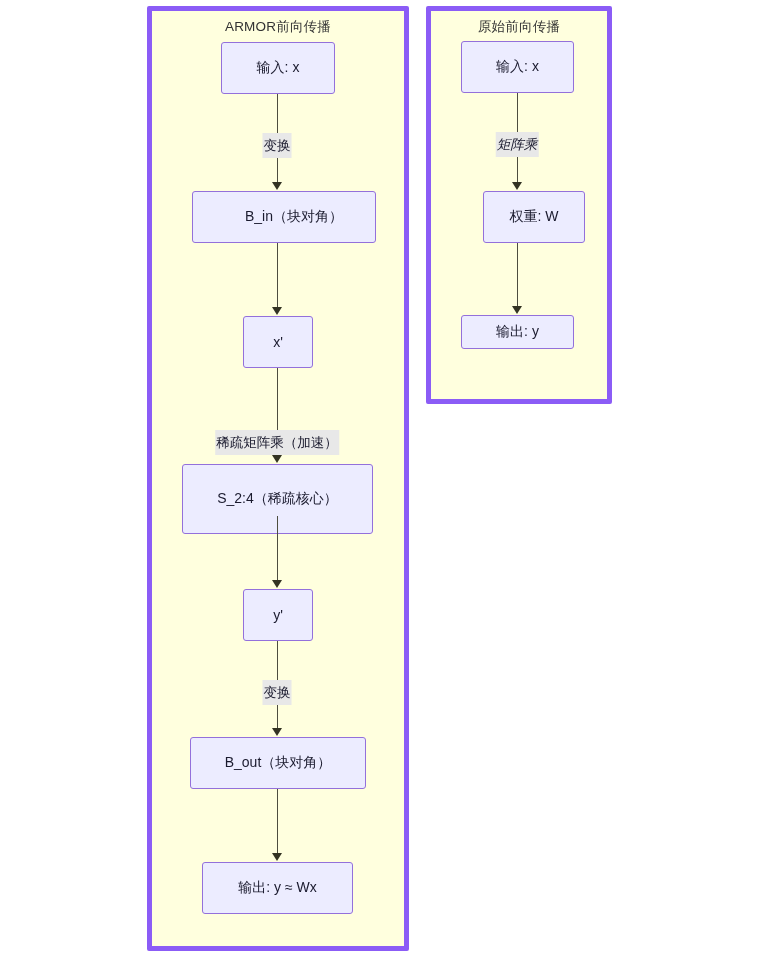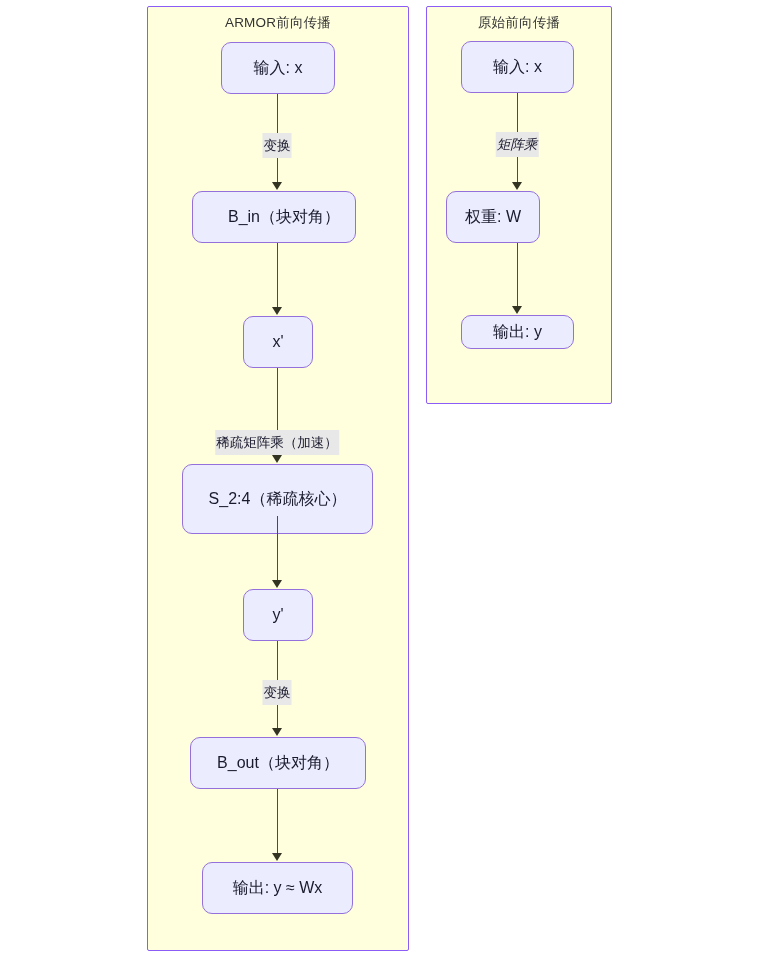--- a/index.html
+++ b/index.html
@@ -20,21 +20,21 @@
     left: 0;
     top: 0;
     width: 760px;
     height: 957px;
   }
 
   
   .subgraph {
     position: absolute;
     background: #ffffde;
-    border: 1px solid #8b5cf6;
+    border: 5px solid #8b5cf6;
     border-radius: 2px;
     box-sizing: border-box;
   }
   #subgraph-armor {
     left: 147px;
     top: 6px;
     width: 262px;
     height: 945px;
   }
   #subgraph-orig {
@@ -53,26 +53,26 @@
     color: #333333;
     letter-spacing: 0.2px;
     white-space: nowrap;
   }
 
   
   .node {
     position: absolute;
     background: #ececff;
     border: 1px solid #9370db;
-    border-radius: 10px;
+    border-radius: 3px;
     box-sizing: border-box;
     display: flex;
     align-items: center;
     justify-content: center;
-    font-size: 16px;
+    font-size: 14px;
     color: #1a1a2e;
     white-space: nowrap;
   }
 
   
   .edge-line {
     position: absolute;
     width: 1.4px;
     background: #4d4d3f;
   }
@@ -99,21 +99,21 @@
 <body>
 
 <div id="canvas">
 
   <div class="subgraph" id="subgraph-armor">
     <div class="subgraph-title">ARMOR前向传播</div>
   </div>
 
   <div class="node" style="left:221px; top:42px; width:114px; height:52px;">输入: x</div>
 
-  <div class="node" style="left:192px; top:191px; width:164px; height:52px;padding-left:20px;">B_in（块对角）</div>
+  <div class="node" style="left:192px; top:191px; width:184px; height:52px;padding-left:20px;">B_in（块对角）</div>
 
   <div class="node" style="left:243px; top:316px; width:70px; height:52px;">x'</div>
 
   <div class="node" style="left:182px; top:464px; width:191px; height:70px;">S_2:4（稀疏核心）</div>
 
   <div class="node" style="left:243px; top:589px; width:70px; height:52px;">y'</div>
 
   <div class="node" style="left:202px; top:862px; width:151px; height:52px;">输出: y ≈ Wx</div>
 
   <div class="node" style="left:190px; top:737px; width:176px; height:52px;">B_out（块对角）</div>
@@ -138,21 +138,21 @@
 
   <div class="edge-line" style="left:277px; top:789px; height:65px;"></div>
   <div class="edge-arrow" style="left:272px; top:853px;"></div>
 
   <div class="subgraph" id="subgraph-orig">
     <div class="subgraph-title">原始前向传播</div>
   </div>
 
   <div class="node" style="left:461px; top:41px; width:113px; height:52px;">输入: x</div>
 
-  <div class="node" style="left:446px; top:191px; width:94px; height:52px;">权重: W</div>
+  <div class="node" style="left:483px; top:191px; width:102px; height:52px;">权重: W</div>
 
   <div class="node" style="left:461px; top:315px; width:113px; height:34px;">输出: y</div>
 
   <div class="edge-line" style="left:517px; top:93px; height:90px;"></div>
   <div class="edge-arrow" style="left:512px; top:182px;"></div>
   <div class="edge-label" style="left:517px; top:132px;font-style:italic;">矩阵乘</div>
 
   <div class="edge-line" style="left:517px; top:243px; height:64px;"></div>
   <div class="edge-arrow" style="left:512px; top:306px;"></div>
 

